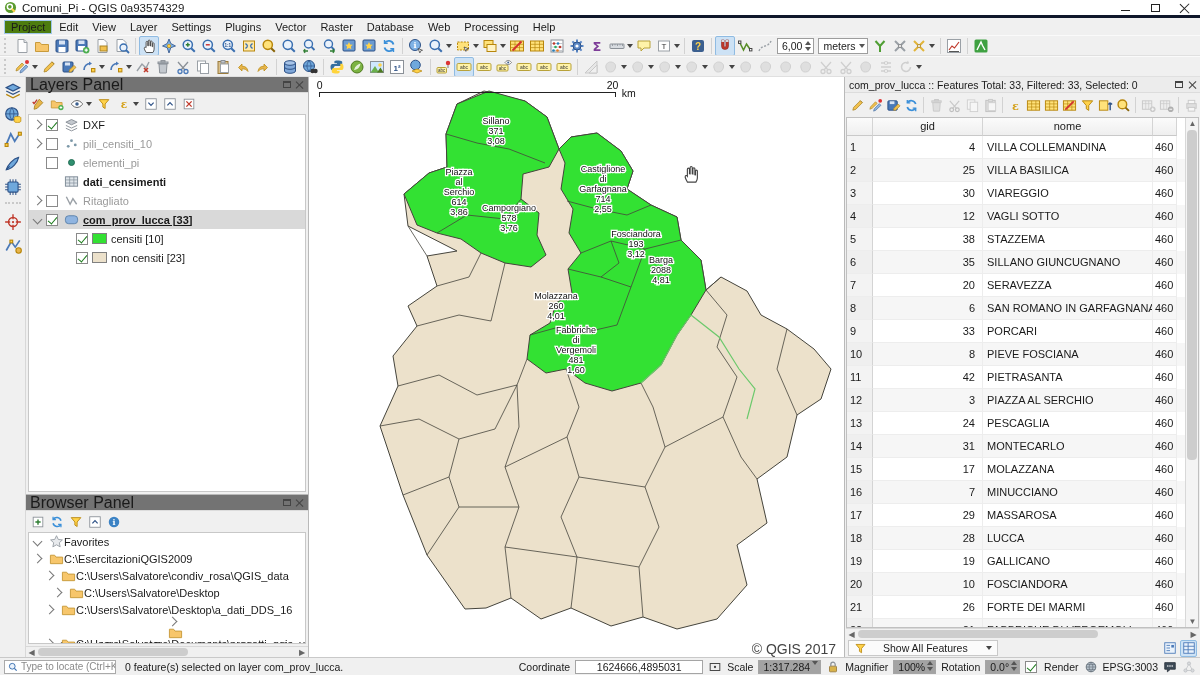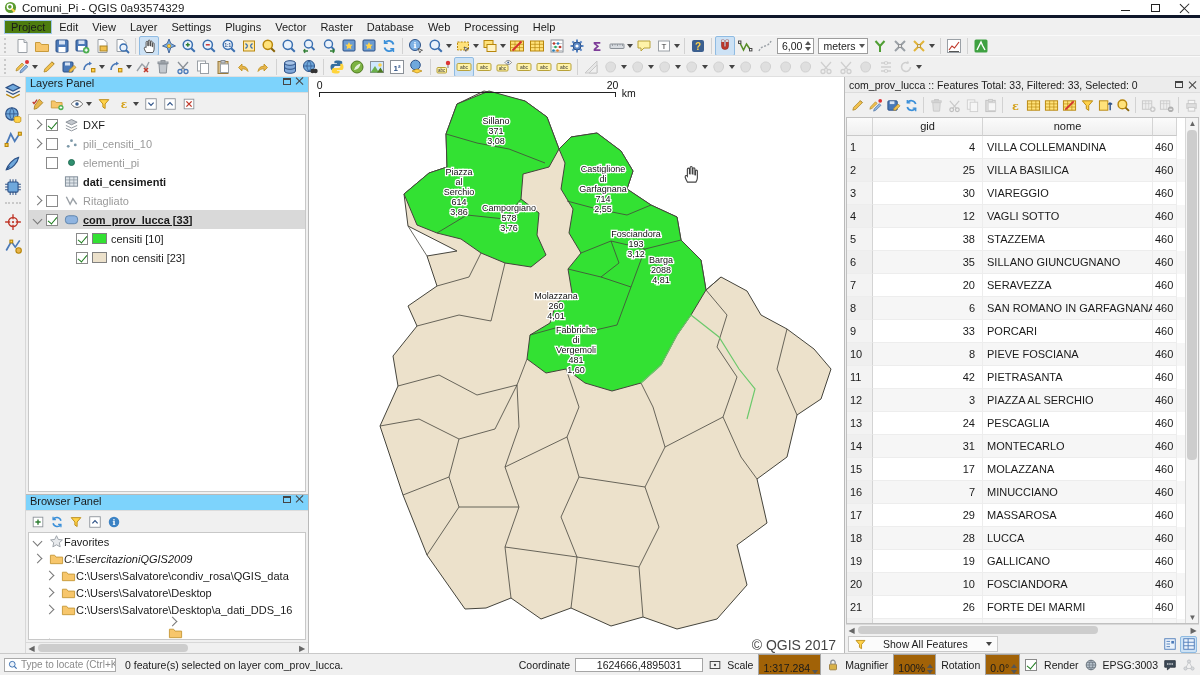--- a/index.html
+++ b/index.html
@@ -44,21 +44,21 @@
   
   .main{flex:1;display:flex;min-height:0}
   .leftstrip{flex:0 0 26px;background:#f0f0f0;border-right:1px solid #d8d8d8;display:flex;flex-direction:column;align-items:center;padding-top:3px;gap:2px}
   .leftstrip .tb{width:22px;height:22px}.leftstrip .tb .isvg{width:18px;height:18px}
   .vsep{height:5px;width:16px;border-top:2px dotted #c9c9c9;margin:2px 0}
 
   .panels{flex:0 0 242px;display:flex;flex-direction:column;border-right:1px solid #b9b9b9;min-height:0}
   .panel{display:flex;flex-direction:column;background:#f0f0f0;min-height:0}
   #layers-panel{flex:0 0 418px;border-bottom:1px solid #b9b9b9}
   #browser-panel{flex:1}
-  .panelhead{height:16px;display:flex;align-items:flex-start;padding:0 4px;background:#7dd3fc;border-bottom:1px solid #dcdcdc;font-size:11px}
+  .panelhead{height:16px;display:flex;align-items:center;padding:0 4px;background:#737373;border-bottom:1px solid #dcdcdc;font-size:16px}
   .panelbtns{margin-left:auto;display:flex;gap:5px;align-items:center}
   .pb-float{width:8px;height:7px;border:1px solid #444;border-top:2px solid #444}
   .pb-close{position:relative;width:8px;height:8px}
   .pb-close:before,.pb-close:after{content:"";position:absolute;left:3.5px;top:-1px;width:1.3px;height:10px;background:#444}
   .pb-close:before{transform:rotate(45deg)}.pb-close:after{transform:rotate(-45deg)}
   .paneltools{height:21px;display:flex;align-items:center;padding-left:3px;gap:1px}
   .treearea{flex:1;background:#fff;border:1px solid #c8c8c8;margin:0 2px 2px 2px;overflow:hidden;position:relative}
   .trow{height:19px;display:flex;align-items:center;padding-left:4px;white-space:nowrap}
   .trow.selrow{background:#d9d9d9}
   .trow .lbl{margin-left:4px}
@@ -122,21 +122,21 @@
   
   .statusbar{flex:0 0 18px;background:#f0f0f0;border-top:1px solid #c9c9c9;display:flex;align-items:center;padding:0 4px;gap:5px;font-size:10.5px;white-space:nowrap}
   .locate{display:flex;align-items:center;gap:3px;width:112px;height:14px;border:1px solid #aaa;background:#fff;color:#8a8a8a;padding:0 3px;font-size:10px;overflow:hidden}
   .locate .isvg{width:10px;height:10px;flex:0 0 auto}
   .sbmsg{margin-left:4px}
   .sbspacer{flex:1}
   .sbfield{background:#fff;border:1px solid #a5a5a5;height:14px;display:flex;align-items:center;justify-content:center;padding:0 4px}
   .sbfield.w{width:128px}
   .sbico{width:14px;height:14px}
   .sbcheck{display:flex;align-items:center;gap:3px}
-  .sbspin{display:flex;align-items:flex-end;gap:2px;background:#a16207;border:1px solid #a5a5a5;height:21px;padding:0 2px 0 4px}
+  .sbspin{display:flex;align-items:flex-start;gap:2px;background:#a3a3a3;border:1px solid #a5a5a5;height:14px;padding:0 2px 0 4px}
 </style>
 </head>
 <body>
 
 <svg width="0" height="0" style="position:absolute">
 <defs>
 <symbol id="sym-doc" viewBox="0 0 16 16">
         <path d="M4 1.5h6l3 3V14.5H4z" fill="#fdfdfd" stroke="#9aa0a6"></path>
         <path d="M10 1.5v3h3" fill="#e8eaed" stroke="#9aa0a6"></path>
       </symbol>
@@ -1264,35 +1264,35 @@
             </div>
           </div>
         <div class="treearea" id="browser-tree">
             <div class="browrow">
               <span class="chev down"></span>
               <svg viewBox="0 0 16 16" class="tico">
                 <use href="#sym-starfav"></use>
               </svg>
               <span class="lbl">Favorites</span>
             </div>
-            <div class="browrow" style=" font-style: italic;">
+            <div class="browrow" style="">
               <span class="chev right"></span>
               <svg viewBox="0 0 16 16" class="tico">
                 <use href="#sym-folder"></use>
               </svg>
               <span class="lbl">C:\EsercitazioniQGIS2009</span>
             </div>
             <div class="browrow" style="padding-left: 16px;">
               <span class="chev right"></span>
               <svg viewBox="0 0 16 16" class="tico">
                 <use href="#sym-folder"></use>
               </svg>
               <span class="lbl">C:\Users\Salvatore\condiv_rosa\QGIS_data</span>
             </div>
-            <div class="browrow" style="padding-left: 16px;">
+            <div class="browrow" style="padding-left: 24px;">
               <span class="chev right"></span>
               <svg viewBox="0 0 16 16" class="tico">
                 <use href="#sym-folder"></use>
               </svg>
               <span class="lbl">C:\Users\Salvatore\Desktop</span>
             </div>
             <div class="browrow" style="padding-left: 16px;">
               <span class="chev right"></span>
               <svg viewBox="0 0 16 16" class="tico">
                 <use href="#sym-folder"></use>

